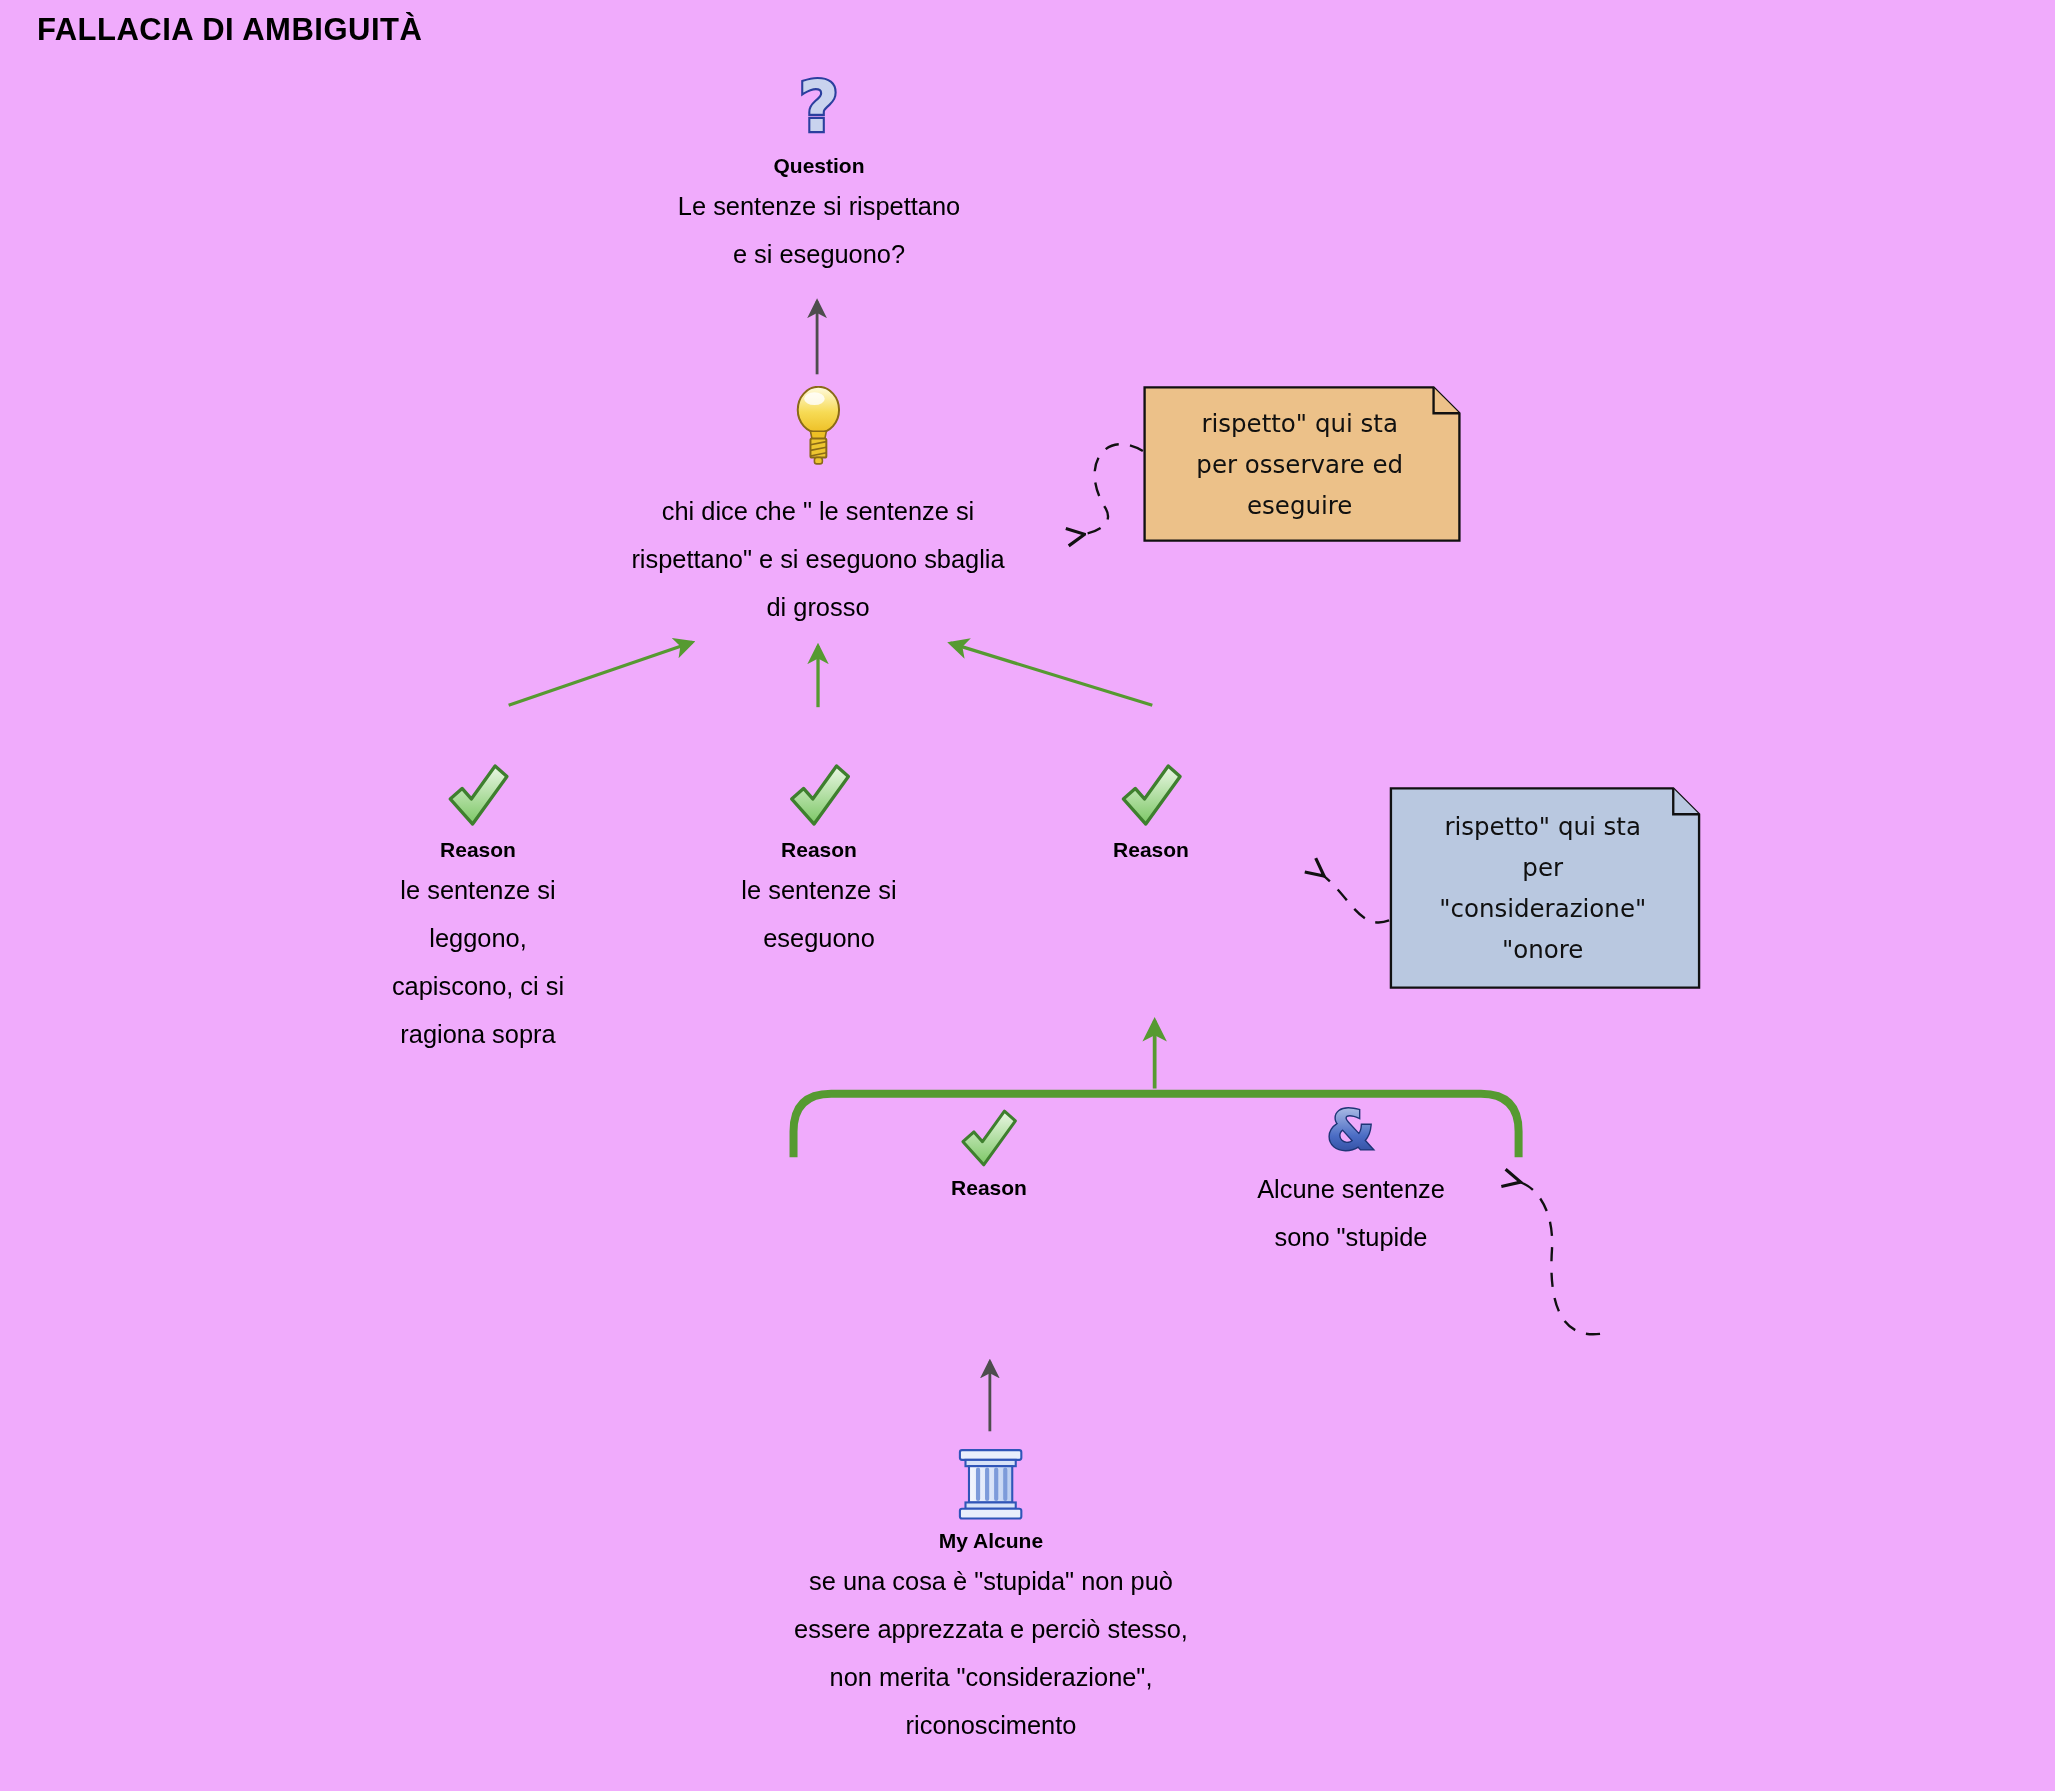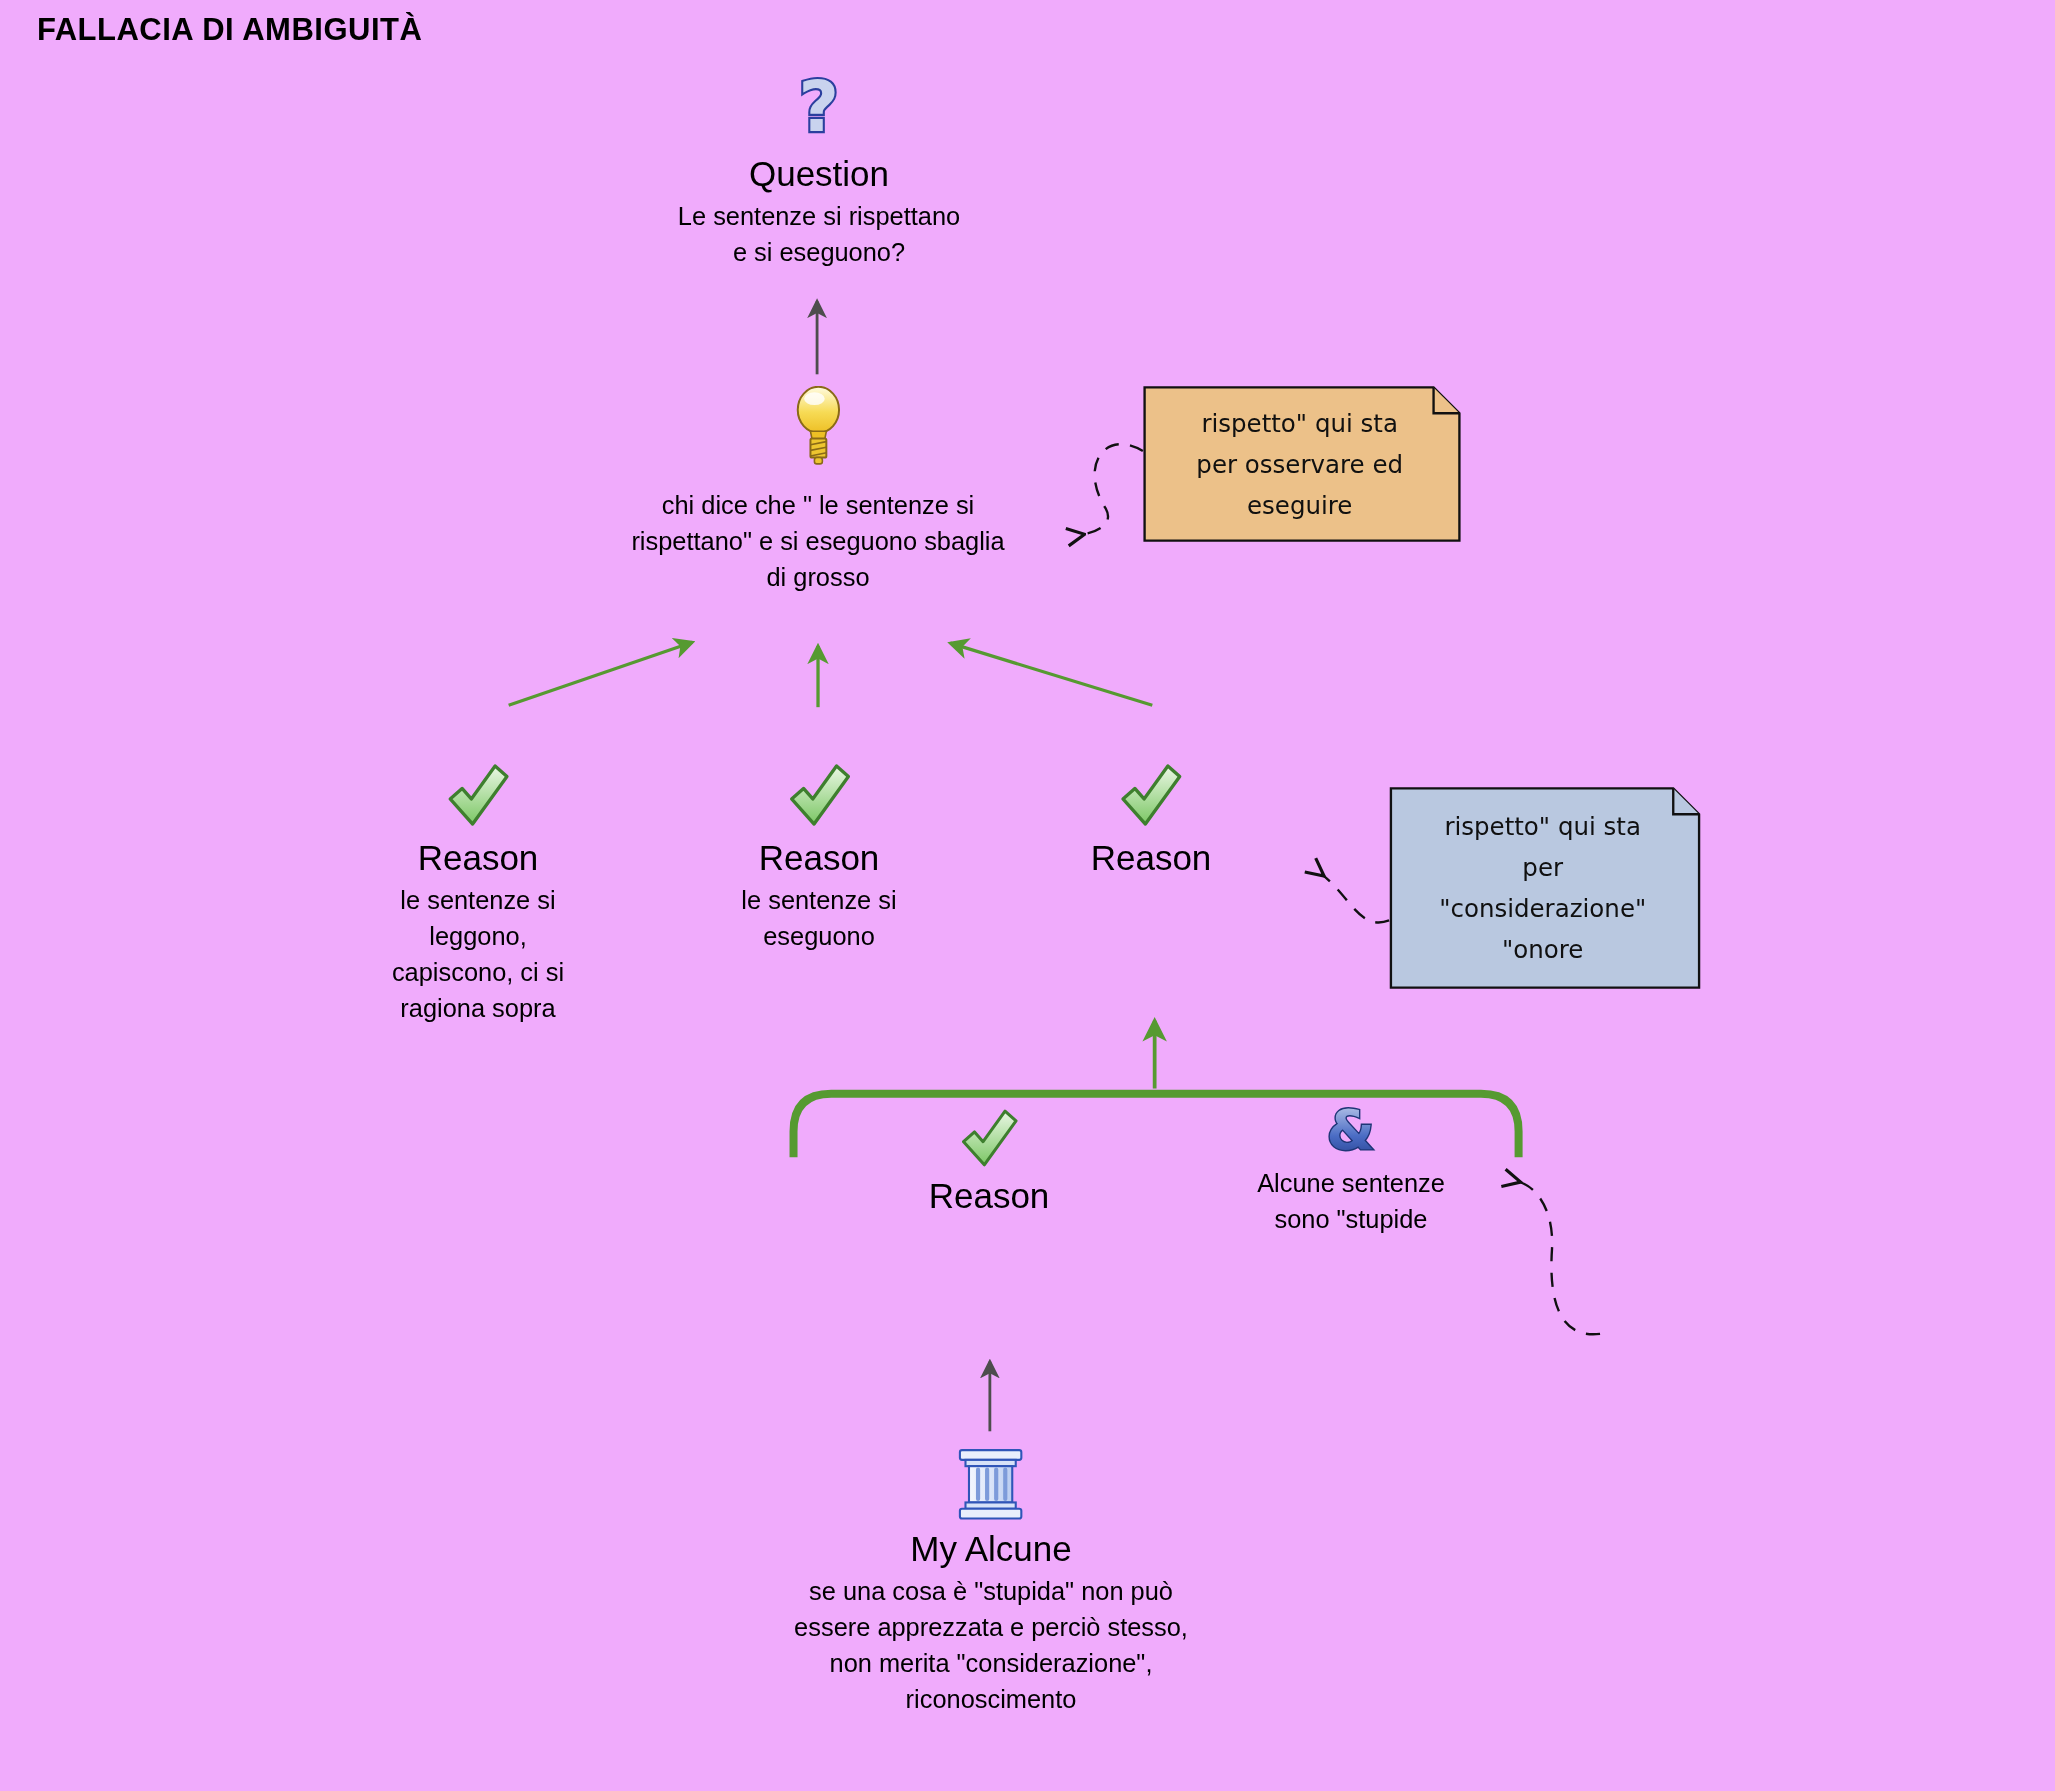--- a/index.html
+++ b/index.html
@@ -25,25 +25,25 @@
     color:#000;white-space:nowrap;
   }
   #wires{position:absolute;left:0;top:0;z-index:1;}
   .node{
     position:absolute;z-index:2;
     display:flex;flex-direction:column;align-items:center;
     transform:translateX(-50%);
     text-align:center;
   }
   .node-label{
-    font-size:35px;font-weight:normal;color:#000;margin-top:6.6px;
+    font-size:21px;font-weight:bold;color:#000;margin-top:6.6px;
     white-space:nowrap;
   }
   .node-text{
-    font-size:25.4px;line-height:36px;color:#000;
+    font-size:25.4px;line-height:48px;color:#000;
     white-space:pre-line;margin-top:4.7px;
   }
   .note{
     position:absolute;z-index:2;
   }
   .note svg{position:absolute;left:0;top:0;}
   .note-text{
     position:relative;z-index:3;
     width:100%;height:100%;
     display:flex;align-items:center;justify-content:center;

